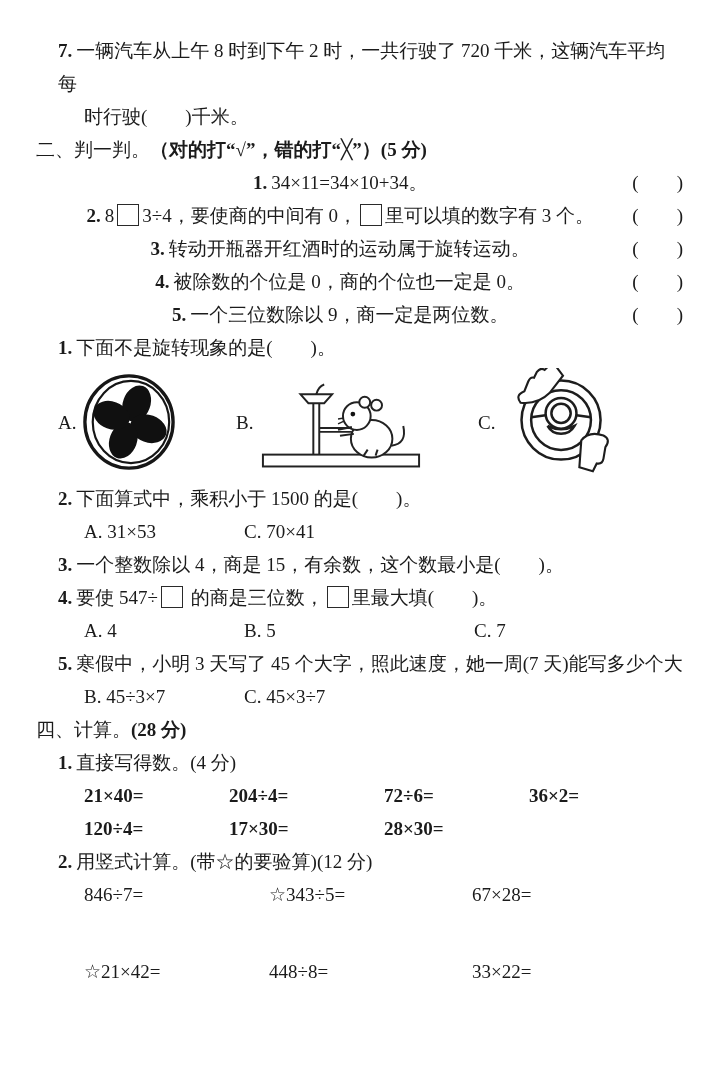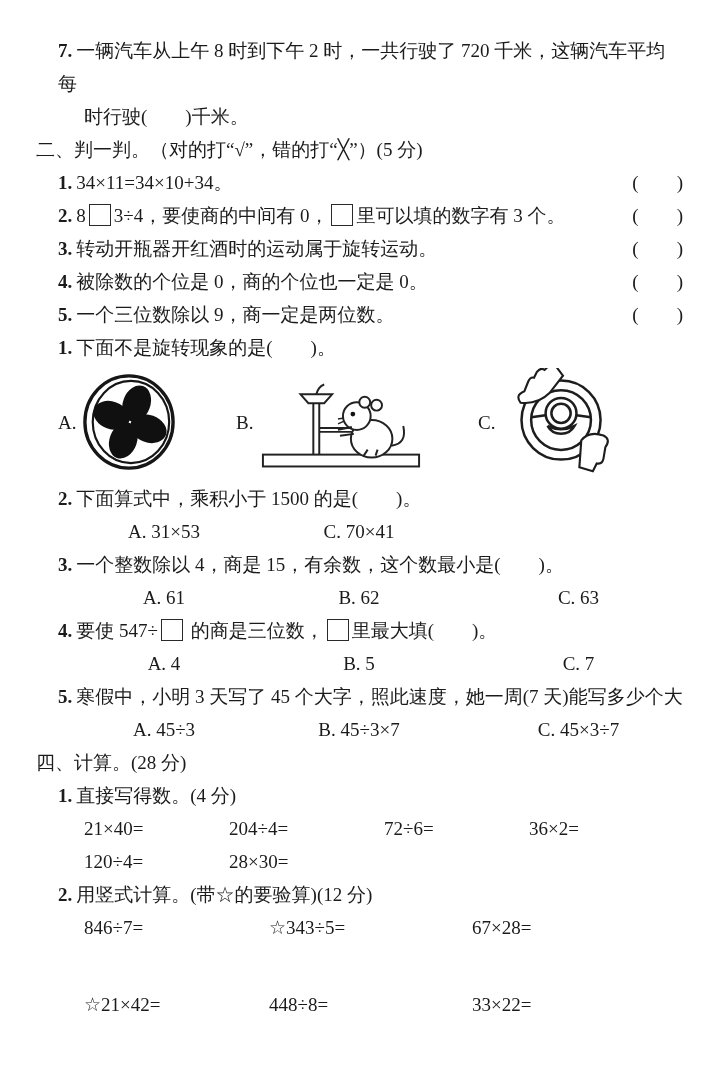--- a/index.html
+++ b/index.html
@@ -4,29 +4,29 @@
 <style>
   html,body{margin:0;padding:0;}
   body{
     width:711px;height:1074px;overflow:hidden;background:#ffffff;
     font-family:"Liberation Serif","DejaVu Serif",serif;
     color:#1b1b1b;font-size:19px;line-height:33px;
     -webkit-font-smoothing:antialiased;
   }
   .paper{padding:34px 28px 0 36px;width:647px;}
   .sec-title{font-weight:normal;}
-  .sec-note{font-weight:normal;}
+  .sec-note{font-weight:bold;}
   .qnum{font-weight:bold;padding-right:4px;}
   .qline{padding-left:22px;}
   .qcont{padding-left:48px;}
-  .judge-item{display:flex;justify-content:space-between;padding-left:22px;}
+  .judge-item{display:flex;justify-content:space-between;padding-left:22px;text-align:center;}
   .judge-text{flex:1 1 auto;}
   .ans{white-space:nowrap;padding-left:10px;}
-  .opts{display:grid;grid-template-columns:160px 230px auto;padding-left:48px;text-align:center;}
-  .calc-grid{display:grid;grid-template-columns:145px 155px 145px auto;padding-left:48px;}
+  .opts{display:grid;grid-template-columns:160px 230px auto;padding-left:48px;}
+  .calc-grid{display:grid;grid-template-columns:145px 155px 145px auto;padding-left:48px;font-weight:bold;}
   .vcalc-grid{display:grid;grid-template-columns:168px 186px auto;padding-left:48px;gap:17px;}
   .vcalc-row2{margin-top:44px;}
   .figures{display:grid;grid-template-columns:178px 242px auto;padding-left:22px;align-items:center;margin:4px 0 10px 0;height:104px;}
   .fig{display:flex;align-items:center;}
   .fig-label{margin-right:4px;}
   .sq{display:inline-block;width:20px;height:20px;border:1.6px solid #2a2a2a;vertical-align:-4px;margin:0 3px;background:#fff;}
   svg{display:block;}
 </style>
 </head>
 <body>
@@ -132,59 +132,54 @@
     <span class="qnum">2.</span><span>下面算式中，乘积小于 1500 的是(　　)。</span>
   </div>
   <div class="opts">
     <span>A. 31×53</span>
     <span>C. 70×41</span>
   </div>
 
   <div class="qline">
     <span class="qnum">3.</span><span>一个整数除以 4，商是 15，有余数，这个数最小是(　　)。</span>
   </div>
-  <div class="opts">
-    <span>A. 61</span>
-    <span>B. 62</span>
-    <span>C. 63</span>
-  </div>
 
   <div class="qline">
     <span class="qnum">4.</span><span class="boxify">要使 547÷<span class="sq"></span> 的商是三位数，<span class="sq"></span>里最大填(　　)。</span>
   </div>
   <div class="opts">
     <span>A. 4</span>
     <span>B. 5</span>
     <span>C. 7</span>
   </div>
 
   <div class="qline">
     <span class="qnum">5.</span><span>寒假中，小明 3 天写了 45 个大字，照此速度，她一周(7 天)能写多少个大</span>
   </div>
   <div class="opts">
-    <span>A. 45÷3</span>
     <span>B. 45÷3×7</span>
     <span>C. 45×3÷7</span>
   </div>
 
   <div>
     <span class="sec-title">四、计算。</span><span class="sec-note">(28 分)</span>
   </div>
 
   <div class="qline">
     <span class="qnum">1.</span><span>直接写得数。(4 分)</span>
   </div>
   <div class="calc-grid">
     <span>21×40=</span>
     <span>204÷4=</span>
     <span>72÷6=</span>
     <span>36×2=</span>
   </div>
   <div class="calc-grid">
     <span>120÷4=</span>
+    <span>17×30=</span>
     <span>28×30=</span>
   </div>
 
   <div class="qline">
     <span class="qnum">2.</span><span>用竖式计算。(带☆的要验算)(12 分)</span>
   </div>
   <div class="vcalc-grid">
     <span>846÷7=</span>
     <span>☆343÷5=</span>
     <span>67×28=</span>

